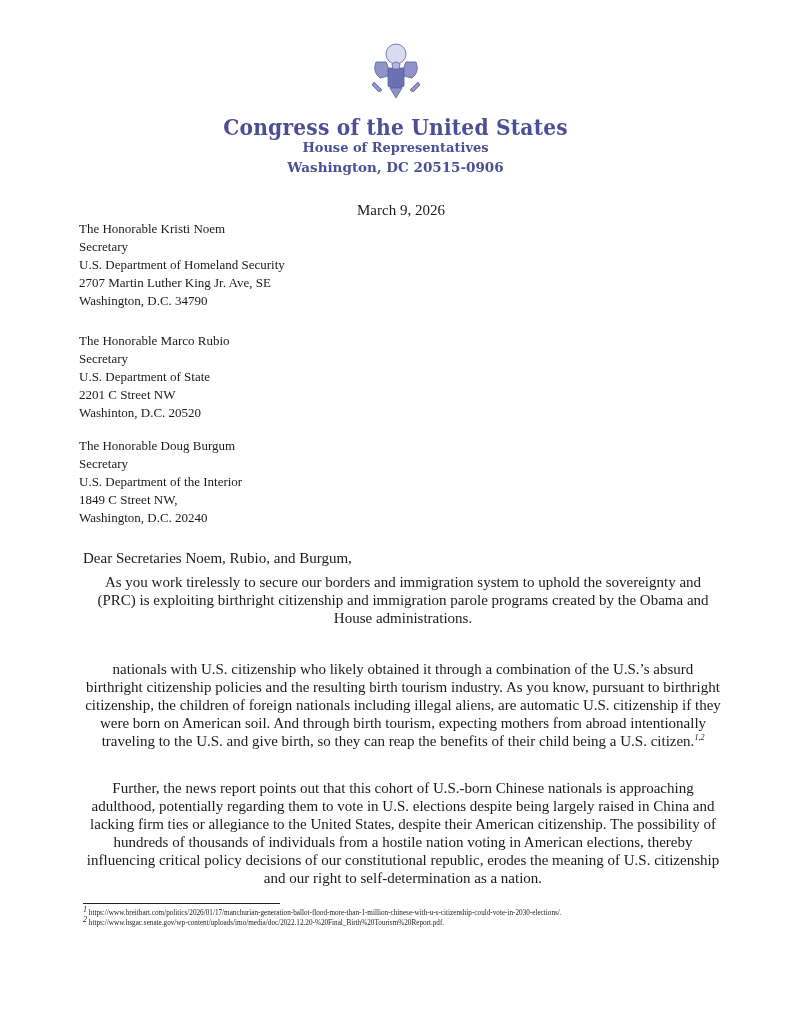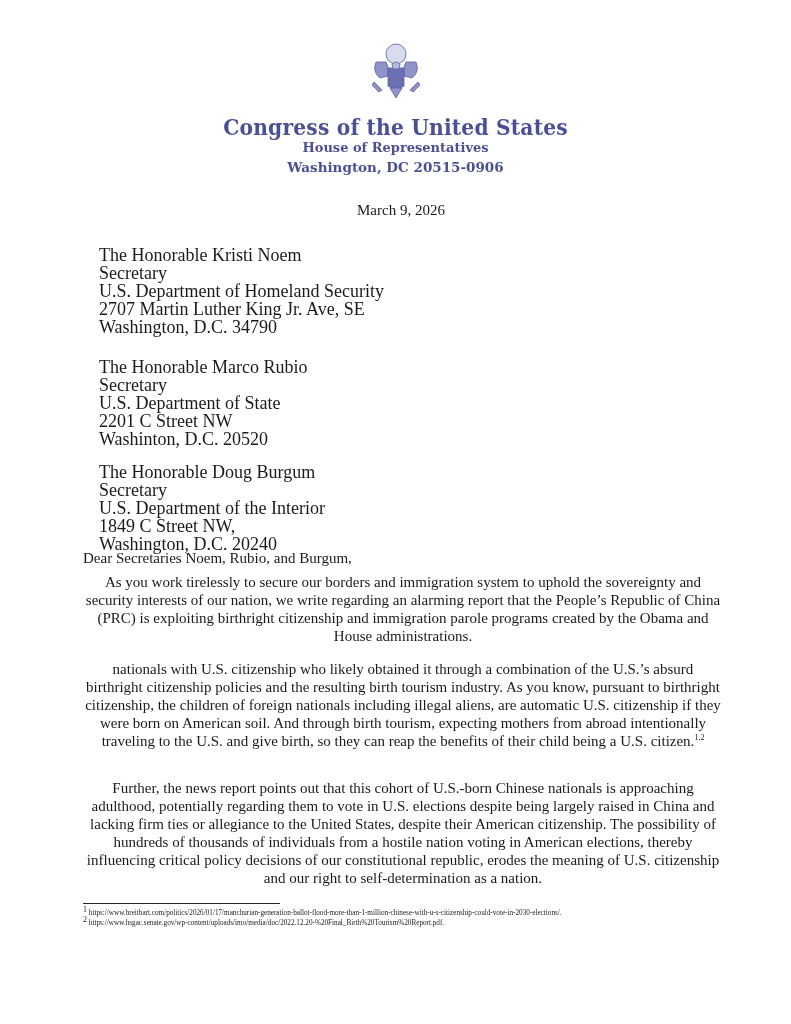--- a/index.html
+++ b/index.html
@@ -6,33 +6,33 @@
   body { width: 791px; height: 1024px; position: relative; overflow: hidden;
          font-family: "Liberation Serif", "DejaVu Serif", serif; color: #1a1a1a; }
   .letterhead { position: absolute; left: 0; top: 42px; width: 791px; text-align: center; }
   .seal { position: absolute; left: 366px; top: 0px; width: 60px; height: 62px; }
   .lh-title { position: absolute; left: 0; width: 791px; text-align: center;
               font-family: "DejaVu Serif", serif; font-weight: bold; color: #4b4f93; }
   .lh-1 { top: 72px; font-size: 22px; letter-spacing: 0.2px; transform: scaleX(0.92); }
   .lh-2 { top: 98px; font-size: 13px; }
   .lh-3 { top: 117px; font-size: 13.5px; }
   .date { position: absolute; left: 357px; top: 202px; font-size: 15px; }
-  .block { position: absolute; left: 99px; font-size: 18px; line-height: 18px; margin-top: 26px; }
+  .block { position: absolute; left: 79px; font-size: 13px; line-height: 18px; }
   .block div { white-space: nowrap; }
   .addr1 { top: 220px; }
   .addr2 { top: 332px; }
   .addr3 { top: 437px; }
   .salutation { position: absolute; left: 83px; top: 549px; font-size: 15px; line-height: 18px; }
   .para { position: absolute; left: 83px; width: 640px; font-size: 15px; line-height: 18px;
           text-align: center; }
   .p1 { top: 573px; }
   .p2 { top: 660px; }
   .p3 { top: 779px; }
   .para span.line { display: block; white-space: nowrap; }
-  sup { font-size: 8px; line-height: 0; vertical-align: super; }
+  sup { font-size: 8px; line-height: 0; vertical-align: super; font-style: italic; }
   .fn-rule { position: absolute; left: 83px; top: 903px; width: 197px; height: 1px; background: #222; }
   .footnotes { position: absolute; left: 83px; top: 908px; font-size: 7.2px; line-height: 10px; color: #222; }
   .footnotes div { white-space: nowrap; }
 </style>
 </head>
 <body>
 
 <div class="letterhead">
   <svg class="seal" viewBox="0 0 60 62">
     <g fill="#8f93c8" stroke="#5c61a6" stroke-width="0.8">
@@ -74,21 +74,20 @@
   <div>Secretary</div>
   <div>U.S. Department of the Interior</div>
   <div>1849 C Street NW,</div>
   <div>Washington, D.C. 20240</div>
 </div>
 
 <div class="salutation">Dear Secretaries Noem, Rubio, and Burgum,</div>
 
 <div class="para p1">
   <span class="line">As you work tirelessly to secure our borders and immigration system to uphold the sovereignty and</span>
-  <span class="line">security interests of our nation, we write regarding an alarming report that the People’s Republic of China</span>
   <span class="line">(PRC) is exploiting birthright citizenship and immigration parole programs created by the Obama and</span>
   <span class="line">House administrations.</span>
 </div>
 
 <div class="para p2">
   <span class="line">nationals with U.S. citizenship who likely obtained it through a combination of the U.S.’s absurd</span>
   <span class="line">birthright citizenship policies and the resulting birth tourism industry. As you know, pursuant to birthright</span>
   <span class="line">citizenship, the children of foreign nationals including illegal aliens, are automatic U.S. citizenship if they</span>
   <span class="line">were born on American soil. And through birth tourism, expecting mothers from abroad intentionally</span>
   <span class="line"><span>traveling to the U.S. and give birth, so they can reap the benefits of their child being a U.S. citizen.</span><sup>1,2</sup></span>

